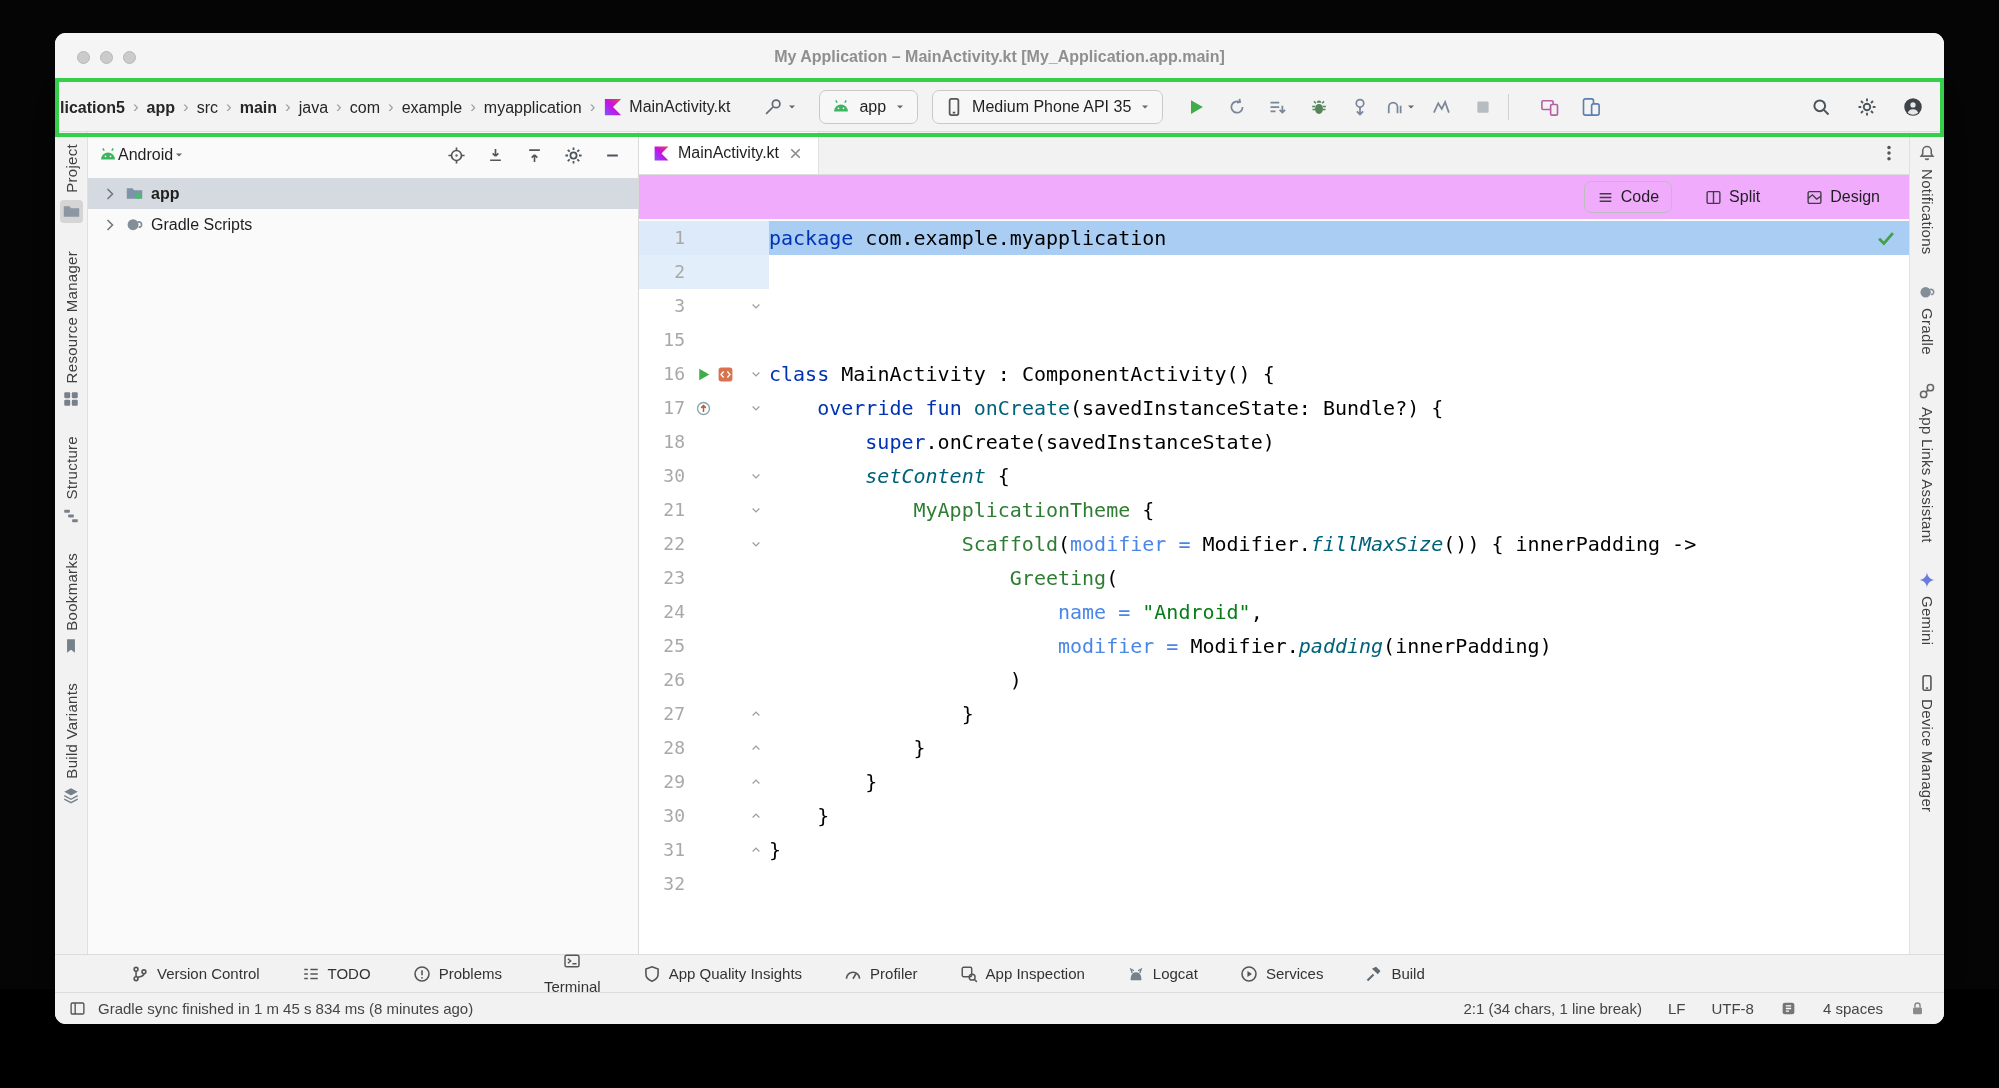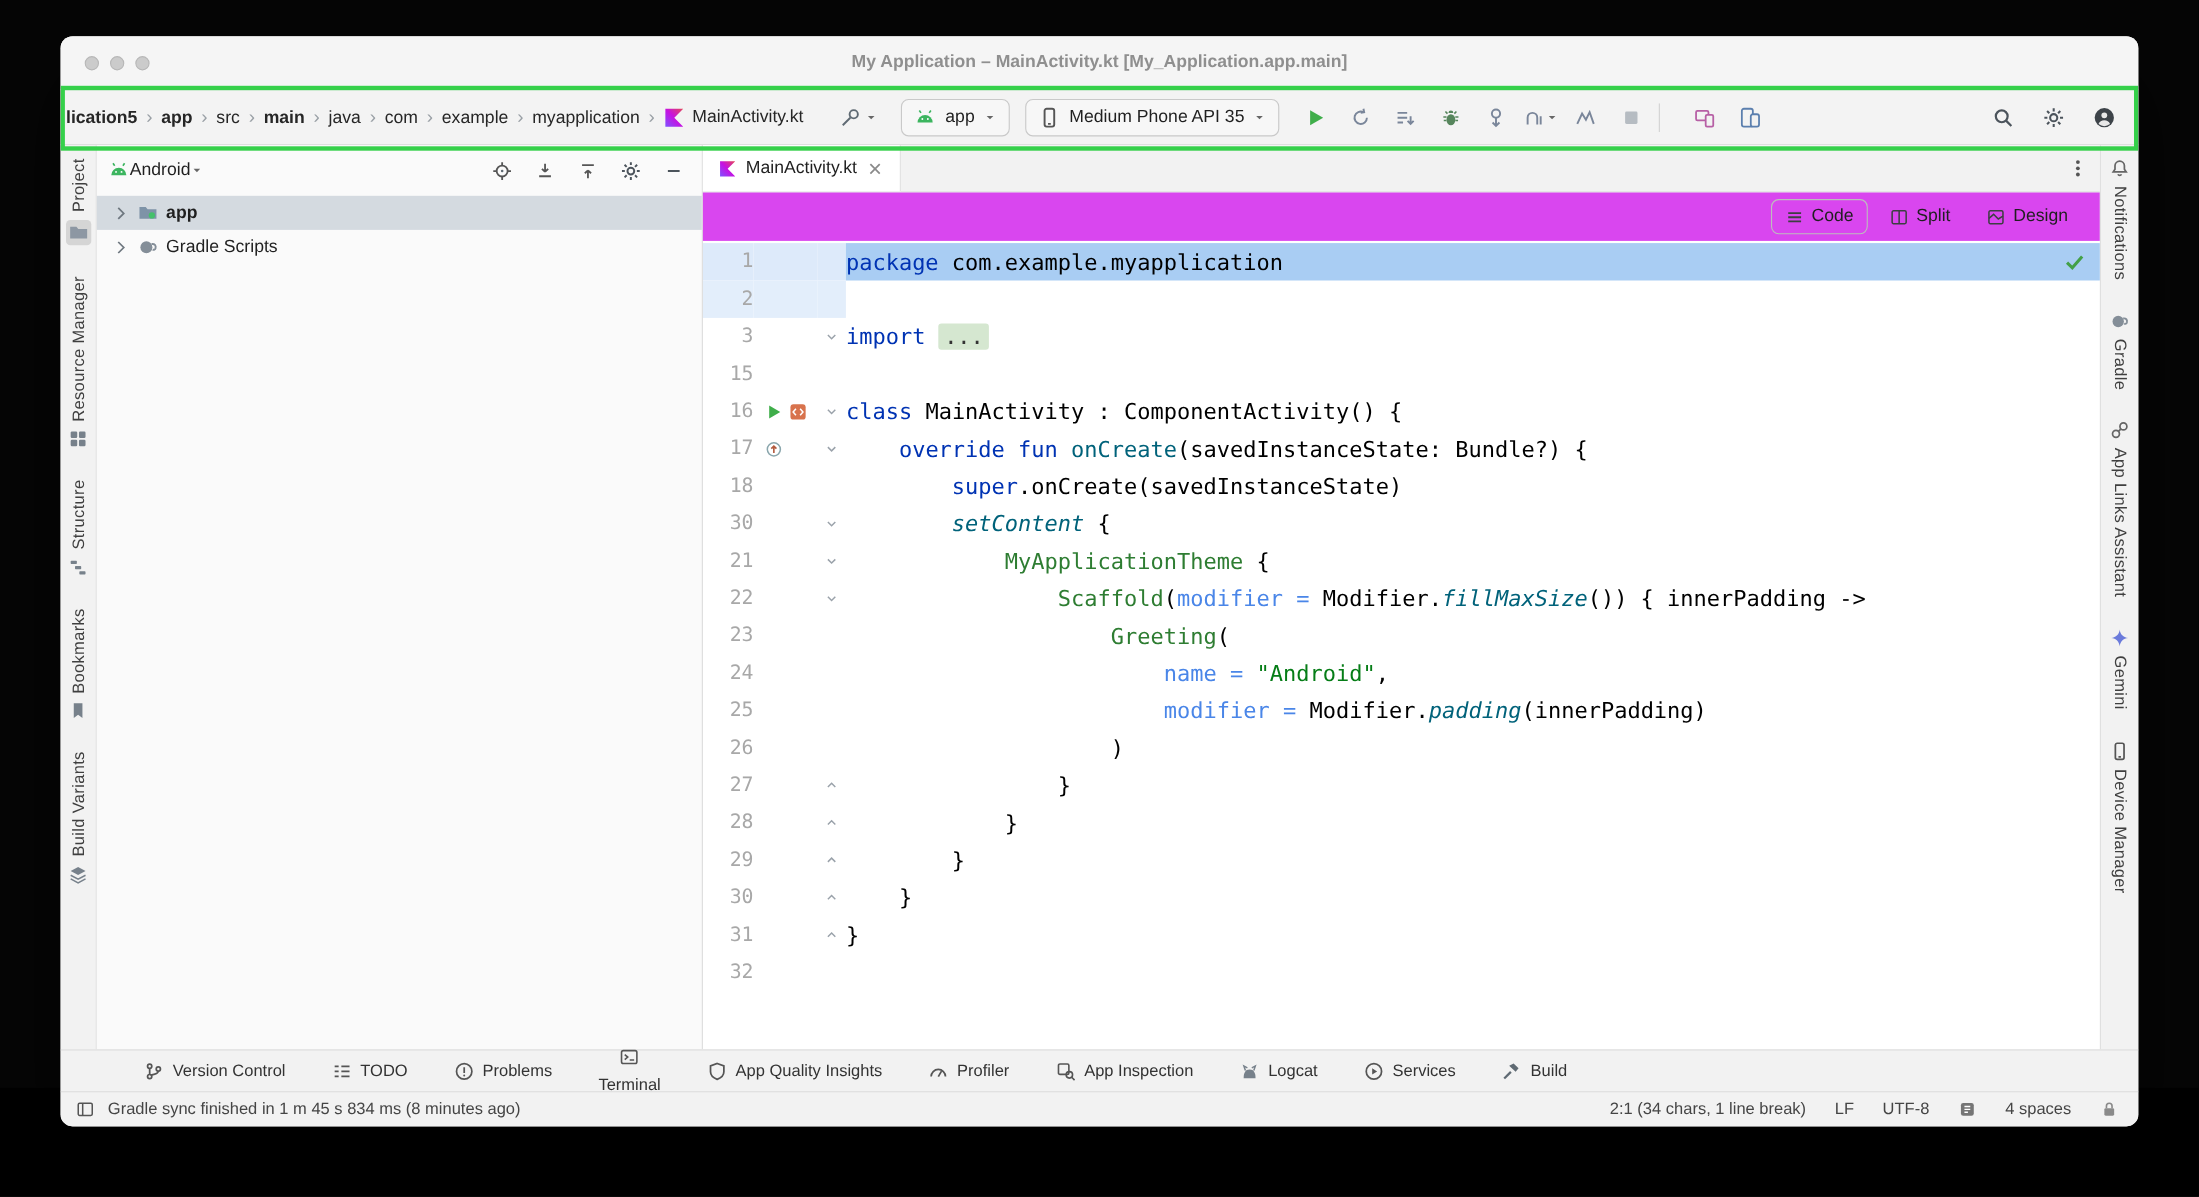--- a/index.html
+++ b/index.html
@@ -54,21 +54,21 @@
 .trow.bold{font-weight:bold}
 .trow .ic{width:19px;height:19px}
 .trow .chev{width:16px;height:16px}
 
 .editor{flex:1;display:flex;flex-direction:column;min-width:0;background:#fff}
 .tabbar{height:43px;flex:0 0 auto;background:#f2f2f2;border-bottom:1px solid #dcdcdc;display:flex;align-items:stretch}
 .tab{display:flex;align-items:center;gap:8px;padding:0 14px;background:#fff;border-right:1px solid #e0e0e0;font-size:16px;color:#1f1f1f}
 .tab .ic{width:17px;height:17px}
 .tab-close{width:15px;height:15px}
 .tab-more{margin-left:auto;align-self:center;width:20px;height:20px;margin-right:10px}
-.togglebar{height:44px;flex:0 0 auto;display:flex;align-items:center;justify-content:flex-end;gap:7px;padding-right:16px;background:#d946ef}
+.togglebar{height:44px;flex:0 0 auto;display:flex;align-items:center;justify-content:flex-end;gap:20px;padding-right:16px;background:#f0abfc}
 .vmode{display:flex;align-items:center;gap:7px;height:32px;padding:0 12px;border-radius:7px;
   border:1px solid transparent;font-size:16px;color:#1f1f1f;background:none}
 .vmode.active{border-color:#bdbdbd}
 .vmode .ic{width:17px;height:17px}
 
 .code{flex:1;position:relative;overflow:hidden;padding-top:2px;
   font-family:"DejaVu Sans Mono","Liberation Mono",monospace;font-size:20px}
 .cl{display:flex;height:34px;line-height:34px;white-space:pre}
 .ln{width:46px;text-align:right;color:#a8a8a8;flex:0 0 auto;font-size:18px}
 .gi{width:58px;flex:0 0 auto;display:flex;align-items:center;gap:5px;padding-left:10px}
@@ -528,21 +528,21 @@
         <div class="code">
           <span class="ic inspect-check">
               <svg viewBox="0 0 16 16" fill="none" stroke="#43a047" stroke-width="2">
                 <path d="M3 8.5l3.5 3.5L13 4.5"></path>
               </svg>
             </span>
         <div class="cl sel"><span class="ln">1</span><span class="gi"></span><span class="fm"></span><span class="ct"><span class="tk-kw">package</span><span class="tk-p"> com.example.myapplication</span></span></div>
             <div class="cl caret-line"><span class="ln">2</span><span class="gi"></span><span class="fm"></span><span class="ct"></span></div>
             <div class="cl"><span class="ln">3</span><span class="gi"></span><span class="fm"><span class="ic"><svg viewBox="0 0 16 16" fill="none" stroke="#9aa2aa" stroke-width="1.8">
                     <path d="M3.5 6l4.5 4.5L12.5 6"></path>
-                  </svg></span></span><span class="ct"><span class="tk-kw">import</span><span class="tk-p"> </span><span class="tk-fold">...</span></span></div>
+                  </svg></span></span></div>
             <div class="cl"><span class="ln">15</span><span class="gi"></span><span class="fm"></span><span class="ct"></span></div>
             <div class="cl"><span class="ln">16</span><span class="gi"><span class="ic"><svg viewBox="0 0 16 16">
                     <path d="M4 2.5l9.5 5.5L4 13.5z" fill="#3fae4a"></path>
                   </svg></span><span class="ic"><svg viewBox="0 0 16 16">
                     <rect x="1.5" y="1.5" width="13" height="13" rx="2.5" fill="#d8734d"></rect>
                     <path d="M6.2 5.2L3.8 8l2.4 2.8M9.8 5.2L12.2 8l-2.4 2.8" stroke="#fff" stroke-width="1.3" fill="none"></path>
                   </svg></span></span><span class="fm"><span class="ic"><svg viewBox="0 0 16 16" fill="none" stroke="#9aa2aa" stroke-width="1.8">
                     <path d="M3.5 6l4.5 4.5L12.5 6"></path>
                   </svg></span></span><span class="ct"><span class="tk-kw">class</span><span class="tk-p"> MainActivity : ComponentActivity() {</span></span></div>
             <div class="cl"><span class="ln">17</span><span class="gi"><span class="ic"><svg viewBox="0 0 16 16" fill="none">

